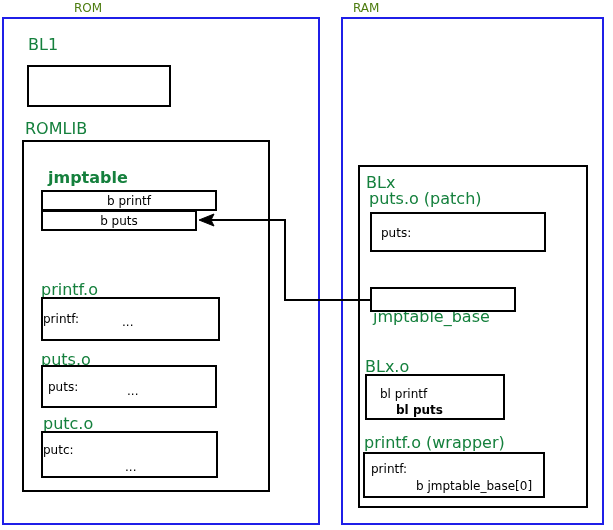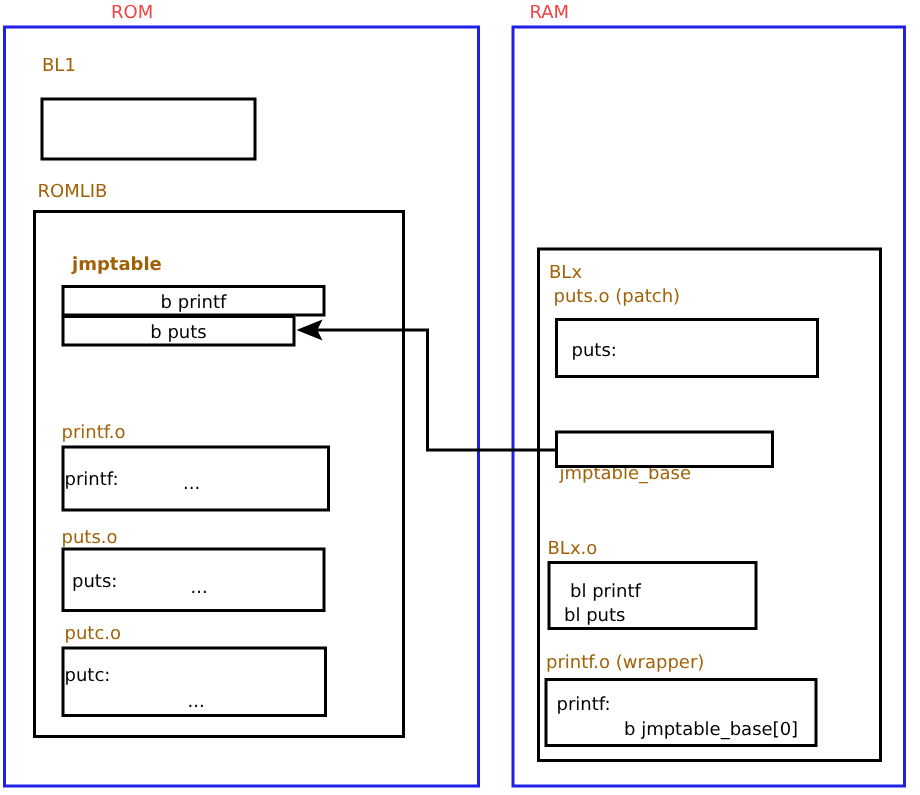--- a/index.html
+++ b/index.html
@@ -10,35 +10,35 @@
   #canvas {
     position: relative;
     width: 613px;
     height: 530px;
     background: #ffffff;
     font-family: "DejaVu Sans", sans-serif;
     overflow: hidden;
   }
   .lbl {
     position: absolute;
-    font-size: 12px;
-    color: #a16207;
+    font-size: 16px;
+    color: #15803d;
     white-space: nowrap;
     line-height: 1;
   }
   .region {
     position: absolute;
     border: 2px solid #1f1fe8;
     background: transparent;
     box-sizing: border-box;
   }
   .region-title {
     position: absolute;
     font-size: 12px;
-    color: #ef4444;
+    color: #4d7c0f;
     white-space: nowrap;
     line-height: 1;
   }
   .box {
     position: absolute;
     border: 2px solid #000000;
     background: #ffffff;
     box-sizing: border-box;
   }
   .container-box {
@@ -116,21 +116,21 @@
   <div class="lbl" style="left:369px; top:191px;">puts.o (patch)</div>
   <div class="box" style="left:370px; top:212px; width:176px; height:40px;"></div>
   <div class="cell-text" style="left:381px; top:227px;">puts:</div>
 
   <div class="lbl" style="left:373px; top:269px;margin-top:40px;">jmptable_base</div>
   <div class="box" style="left:370px; top:287px; width:146px; height:25px;"></div>
 
   <div class="lbl" style="left:365px; top:359px;">BLx.o</div>
   <div class="box" style="left:365px; top:374px; width:140px; height:46px;"></div>
   <div class="cell-text" style="left:380px; top:388px;">bl printf</div>
-  <div class="cell-text" style="left:376px; top:404px;">bl puts</div>
+  <div class="cell-text" style="left:396px; top:404px;font-weight:bold;">bl puts</div>
 
   <div class="lbl" style="left:364px; top:435px;">printf.o (wrapper)</div>
   <div class="box" style="left:363px; top:452px; width:182px; height:46px;"></div>
   <div class="cell-text" style="left:371px; top:463px;">printf:</div>
   <div class="cell-text" style="left:416px; top:480px;">b jmptable_base[0]</div>
 
   <svg class="overlay" viewBox="0 0 613 530">
     <g>
       <path d="M 370 300 L 285 300 L 285 220 L 208 220" fill="none" stroke="#000000" stroke-width="2"></path>
       <polygon points="199,220 214,214 211,220 214,226" fill="#000000" stroke="#000000" stroke-width="1"></polygon>

